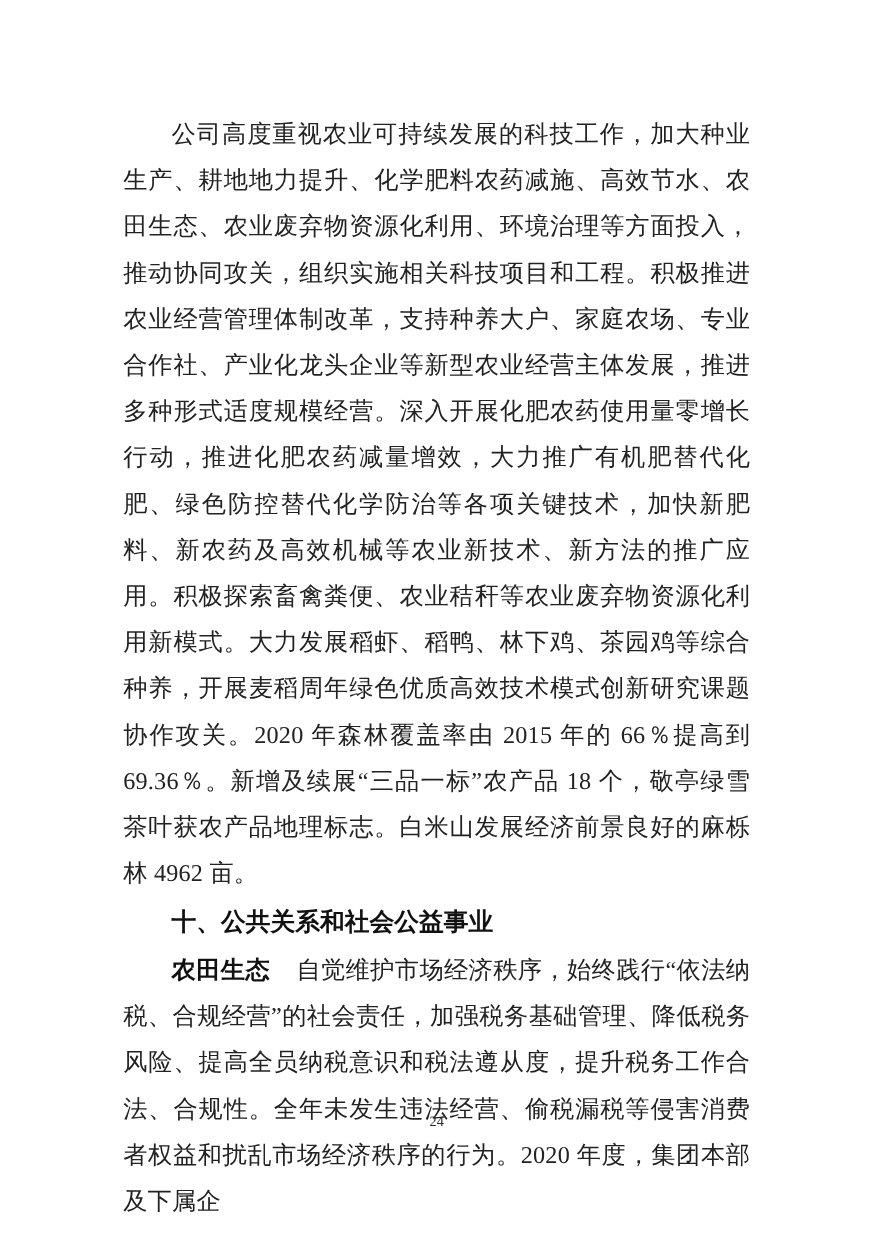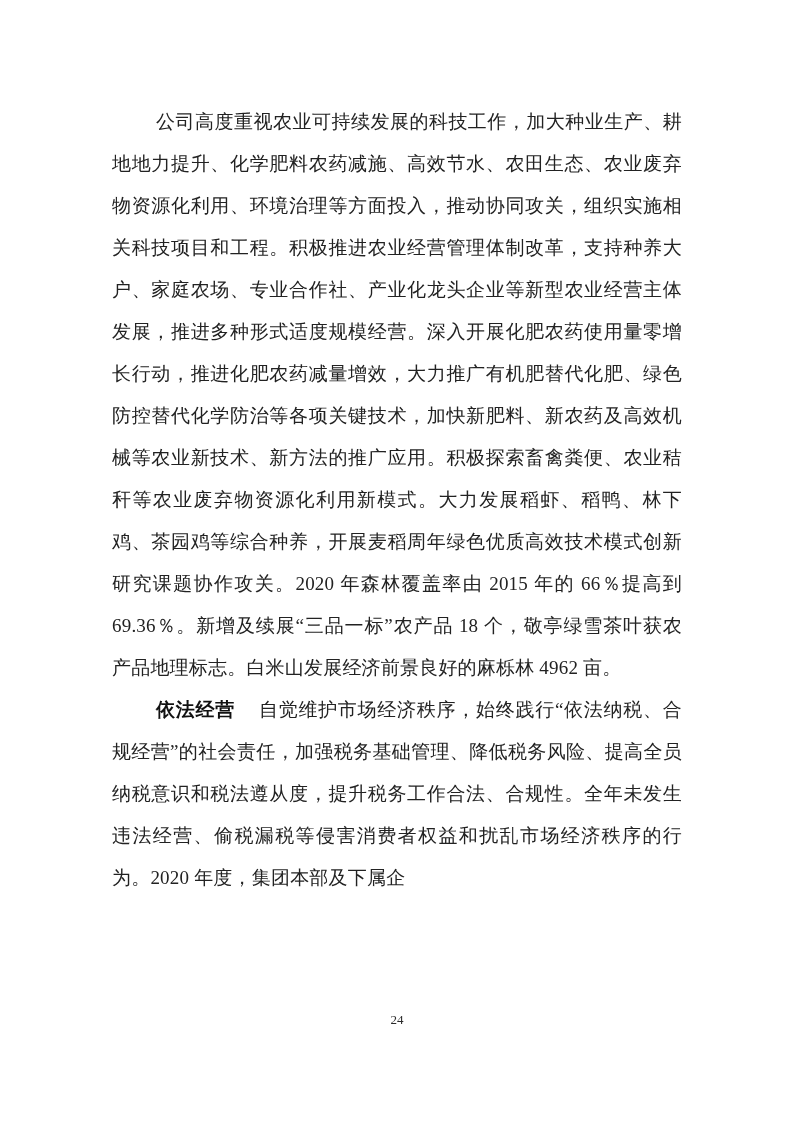--- a/index.html
+++ b/index.html
@@ -16,21 +16,21 @@
     margin: 0 auto;
     color: #1f1f1f;
   }
   .content {
     position: absolute;
     left: 112px;
     top: 101px;
     width: 570px;
   }
   .para {
-    font-size: 19px;
+    font-size: 22px;
     line-height: 42px;
     text-align: justify;
     text-justify: inter-ideograph;
     letter-spacing: 0.2px;
     color: #222222;
   }
   .para.indent {
     text-indent: 44px;
   }
   .heading {
@@ -61,19 +61,20 @@
   }
 </style>
 </head>
 <body>
 
 <div class="page">
   <div class="content">
 
     <p class="para indent">公司高度重视农业可持续发展的科技工作，加大种业生产、耕地地力提升、化学肥料农药减施、高效节水、农田生态、农业废弃物资源化利用、环境治理等方面投入，推动协同攻关，组织实施相关科技项目和工程。积极推进农业经营管理体制改革，支持种养大户、家庭农场、专业合作社、产业化龙头企业等新型农业经营主体发展，推进多种形式适度规模经营。深入开展化肥农药使用量零增长行动，推进化肥农药减量增效，大力推广有机肥替代化肥、绿色防控替代化学防治等各项关键技术，加快新肥料、新农药及高效机械等农业新技术、新方法的推广应用。积极探索畜禽粪便、农业秸秆等农业废弃物资源化利用新模式。大力发展稻虾、稻鸭、林下鸡、茶园鸡等综合种养，开展麦稻周年绿色优质高效技术模式创新研究课题协作攻关。2020 年森林覆盖率由 2015 年的 66％提高到 69.36％。新增及续展“三品一标”农产品 18 个，敬亭绿雪茶叶获农产品地理标志。白米山发展经济前景良好的麻栎林 4962 亩。</p>
 
+    <h2 class="heading">十、公共关系和社会公益事业</h2>
 
-    <p class="para indent"><span class="lead">依法经营</span><span>自觉维护市场经济秩序，始终践行“依法纳税、合规经营”的社会责任，加强税务基础管理、降低税务风险、提高全员纳税意识和税法遵从度，提升税务工作合法、合规性。全年未发生违法经营、偷税漏税等侵害消费者权益和扰乱市场经济秩序的行为。2020 年度，集团本部及下属企</span></p>
+    <p class="para indent"><span class="lead">农田生态</span><span>自觉维护市场经济秩序，始终践行“依法纳税、合规经营”的社会责任，加强税务基础管理、降低税务风险、提高全员纳税意识和税法遵从度，提升税务工作合法、合规性。全年未发生违法经营、偷税漏税等侵害消费者权益和扰乱市场经济秩序的行为。2020 年度，集团本部及下属企</span></p>
 
   </div>
 
   <div class="page-number">24</div>
 </div>
 
 </body></html>

